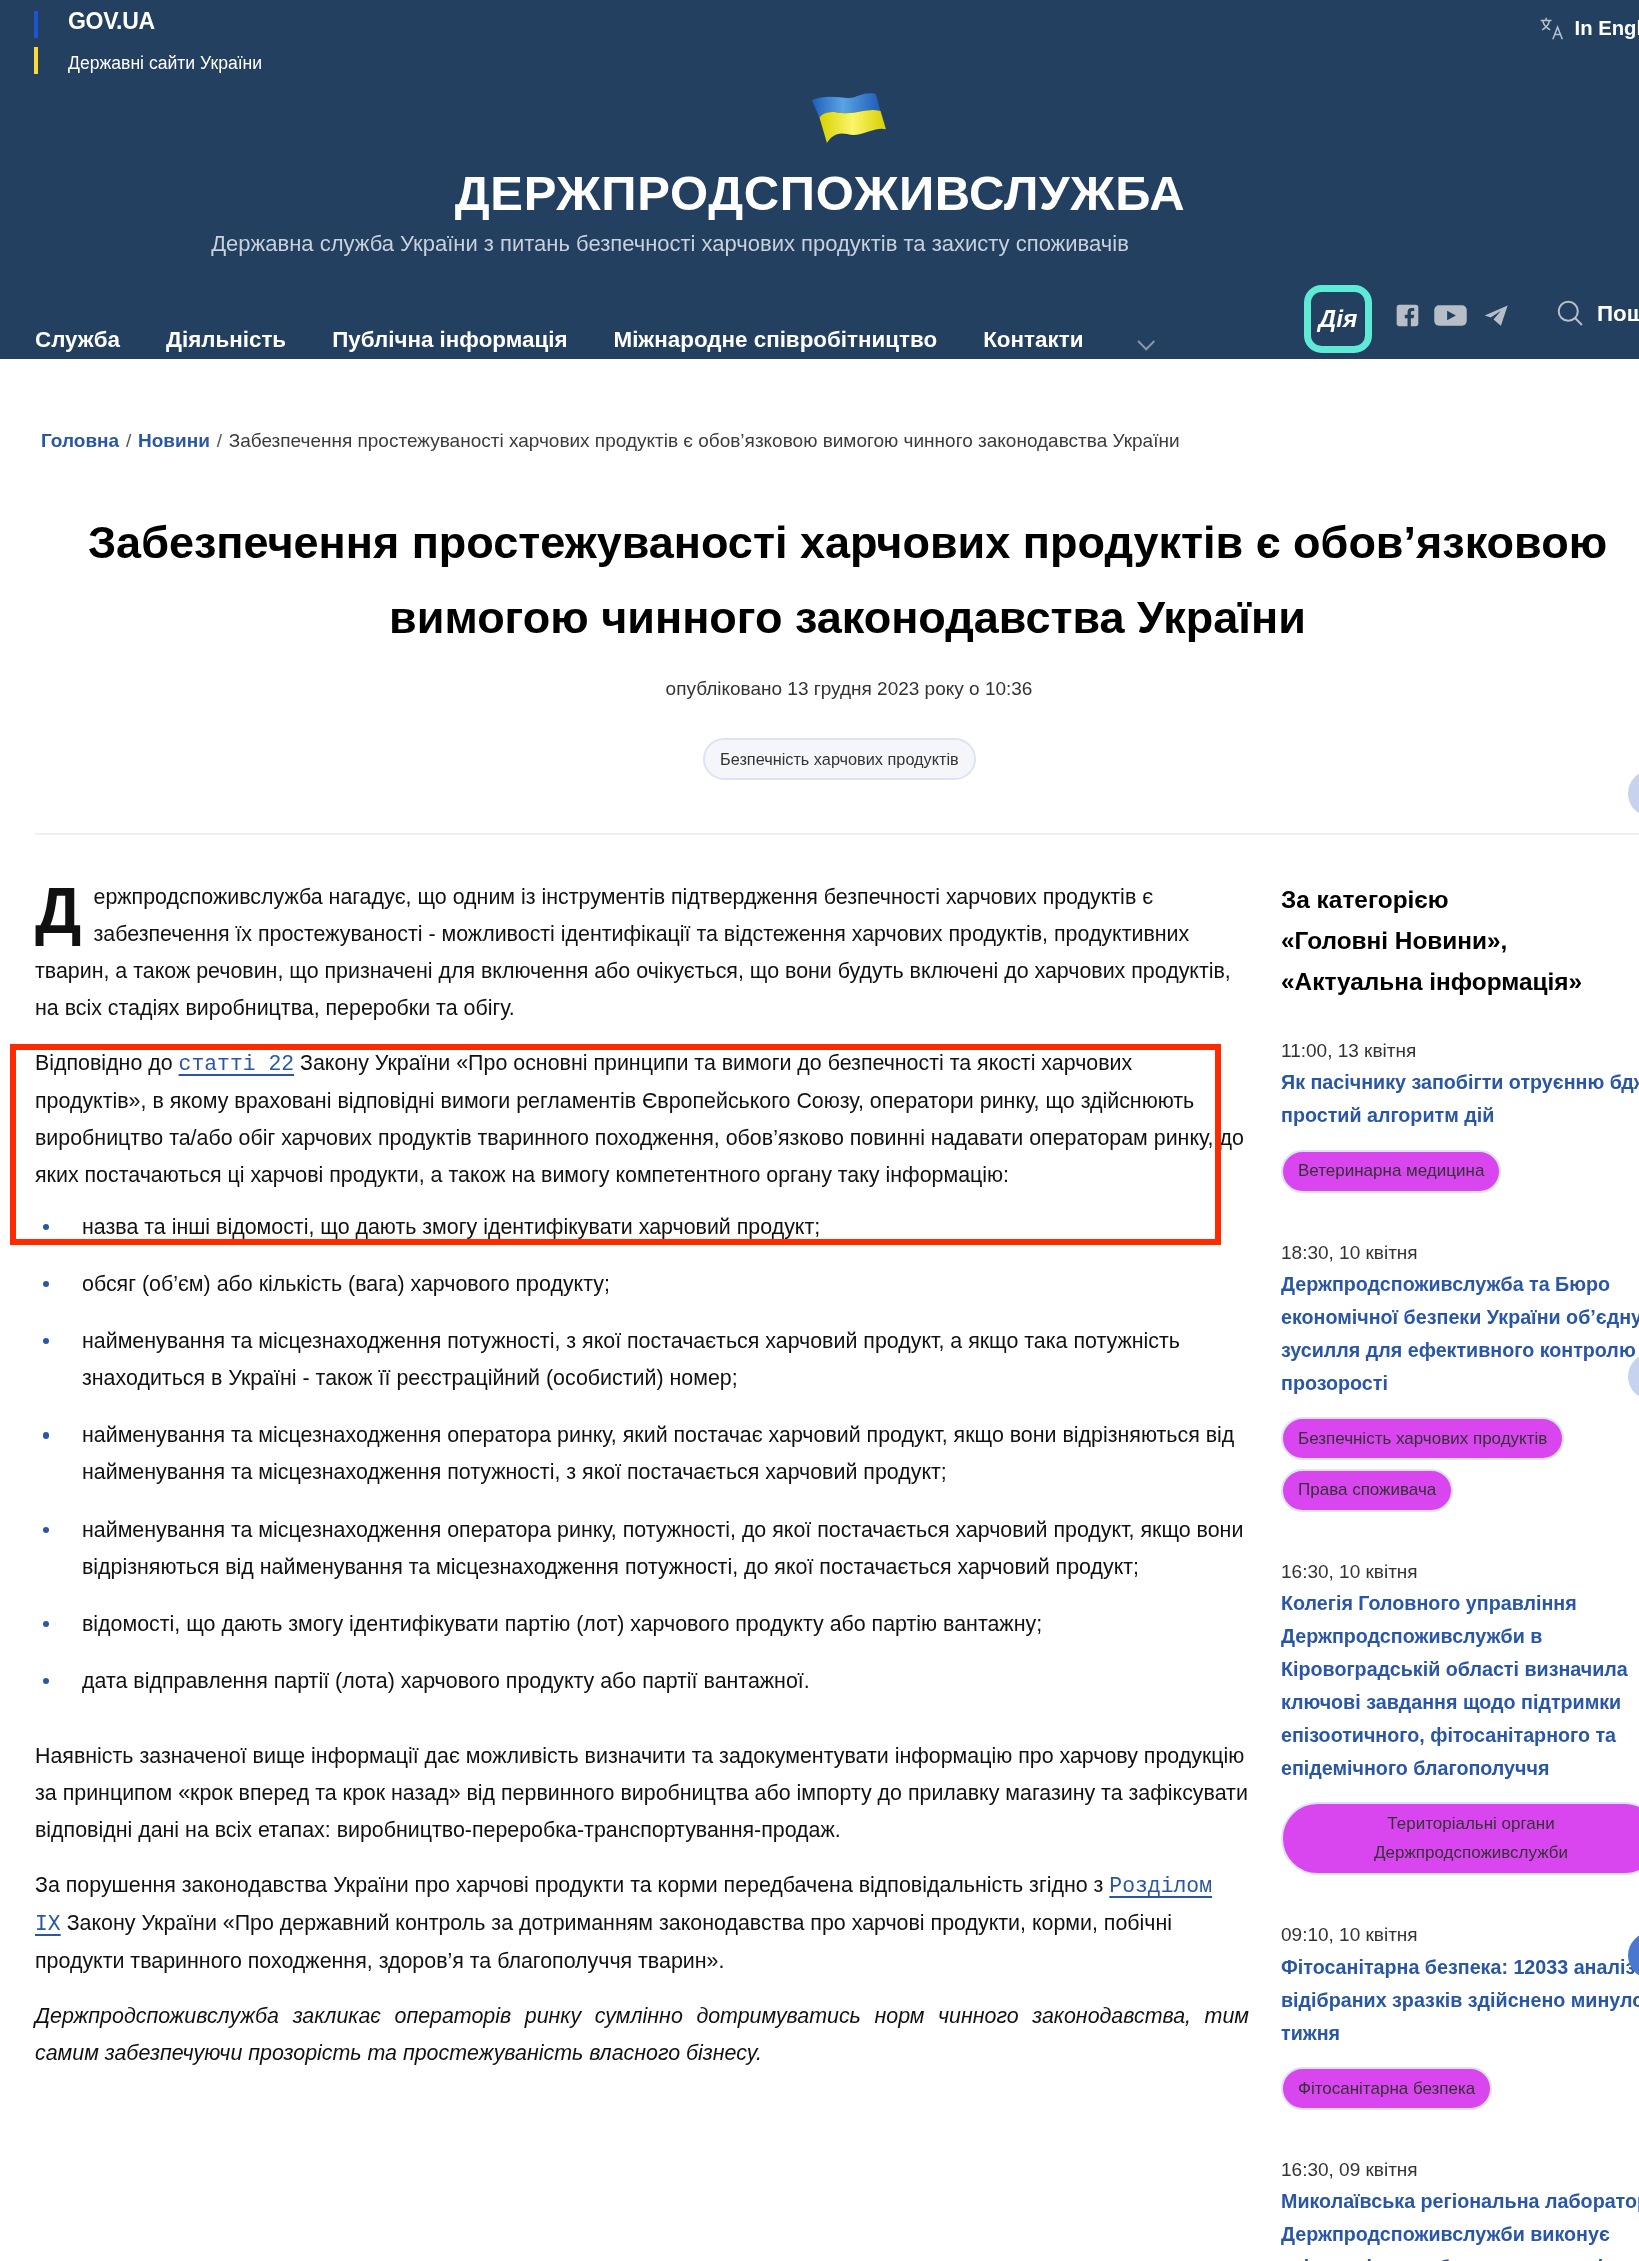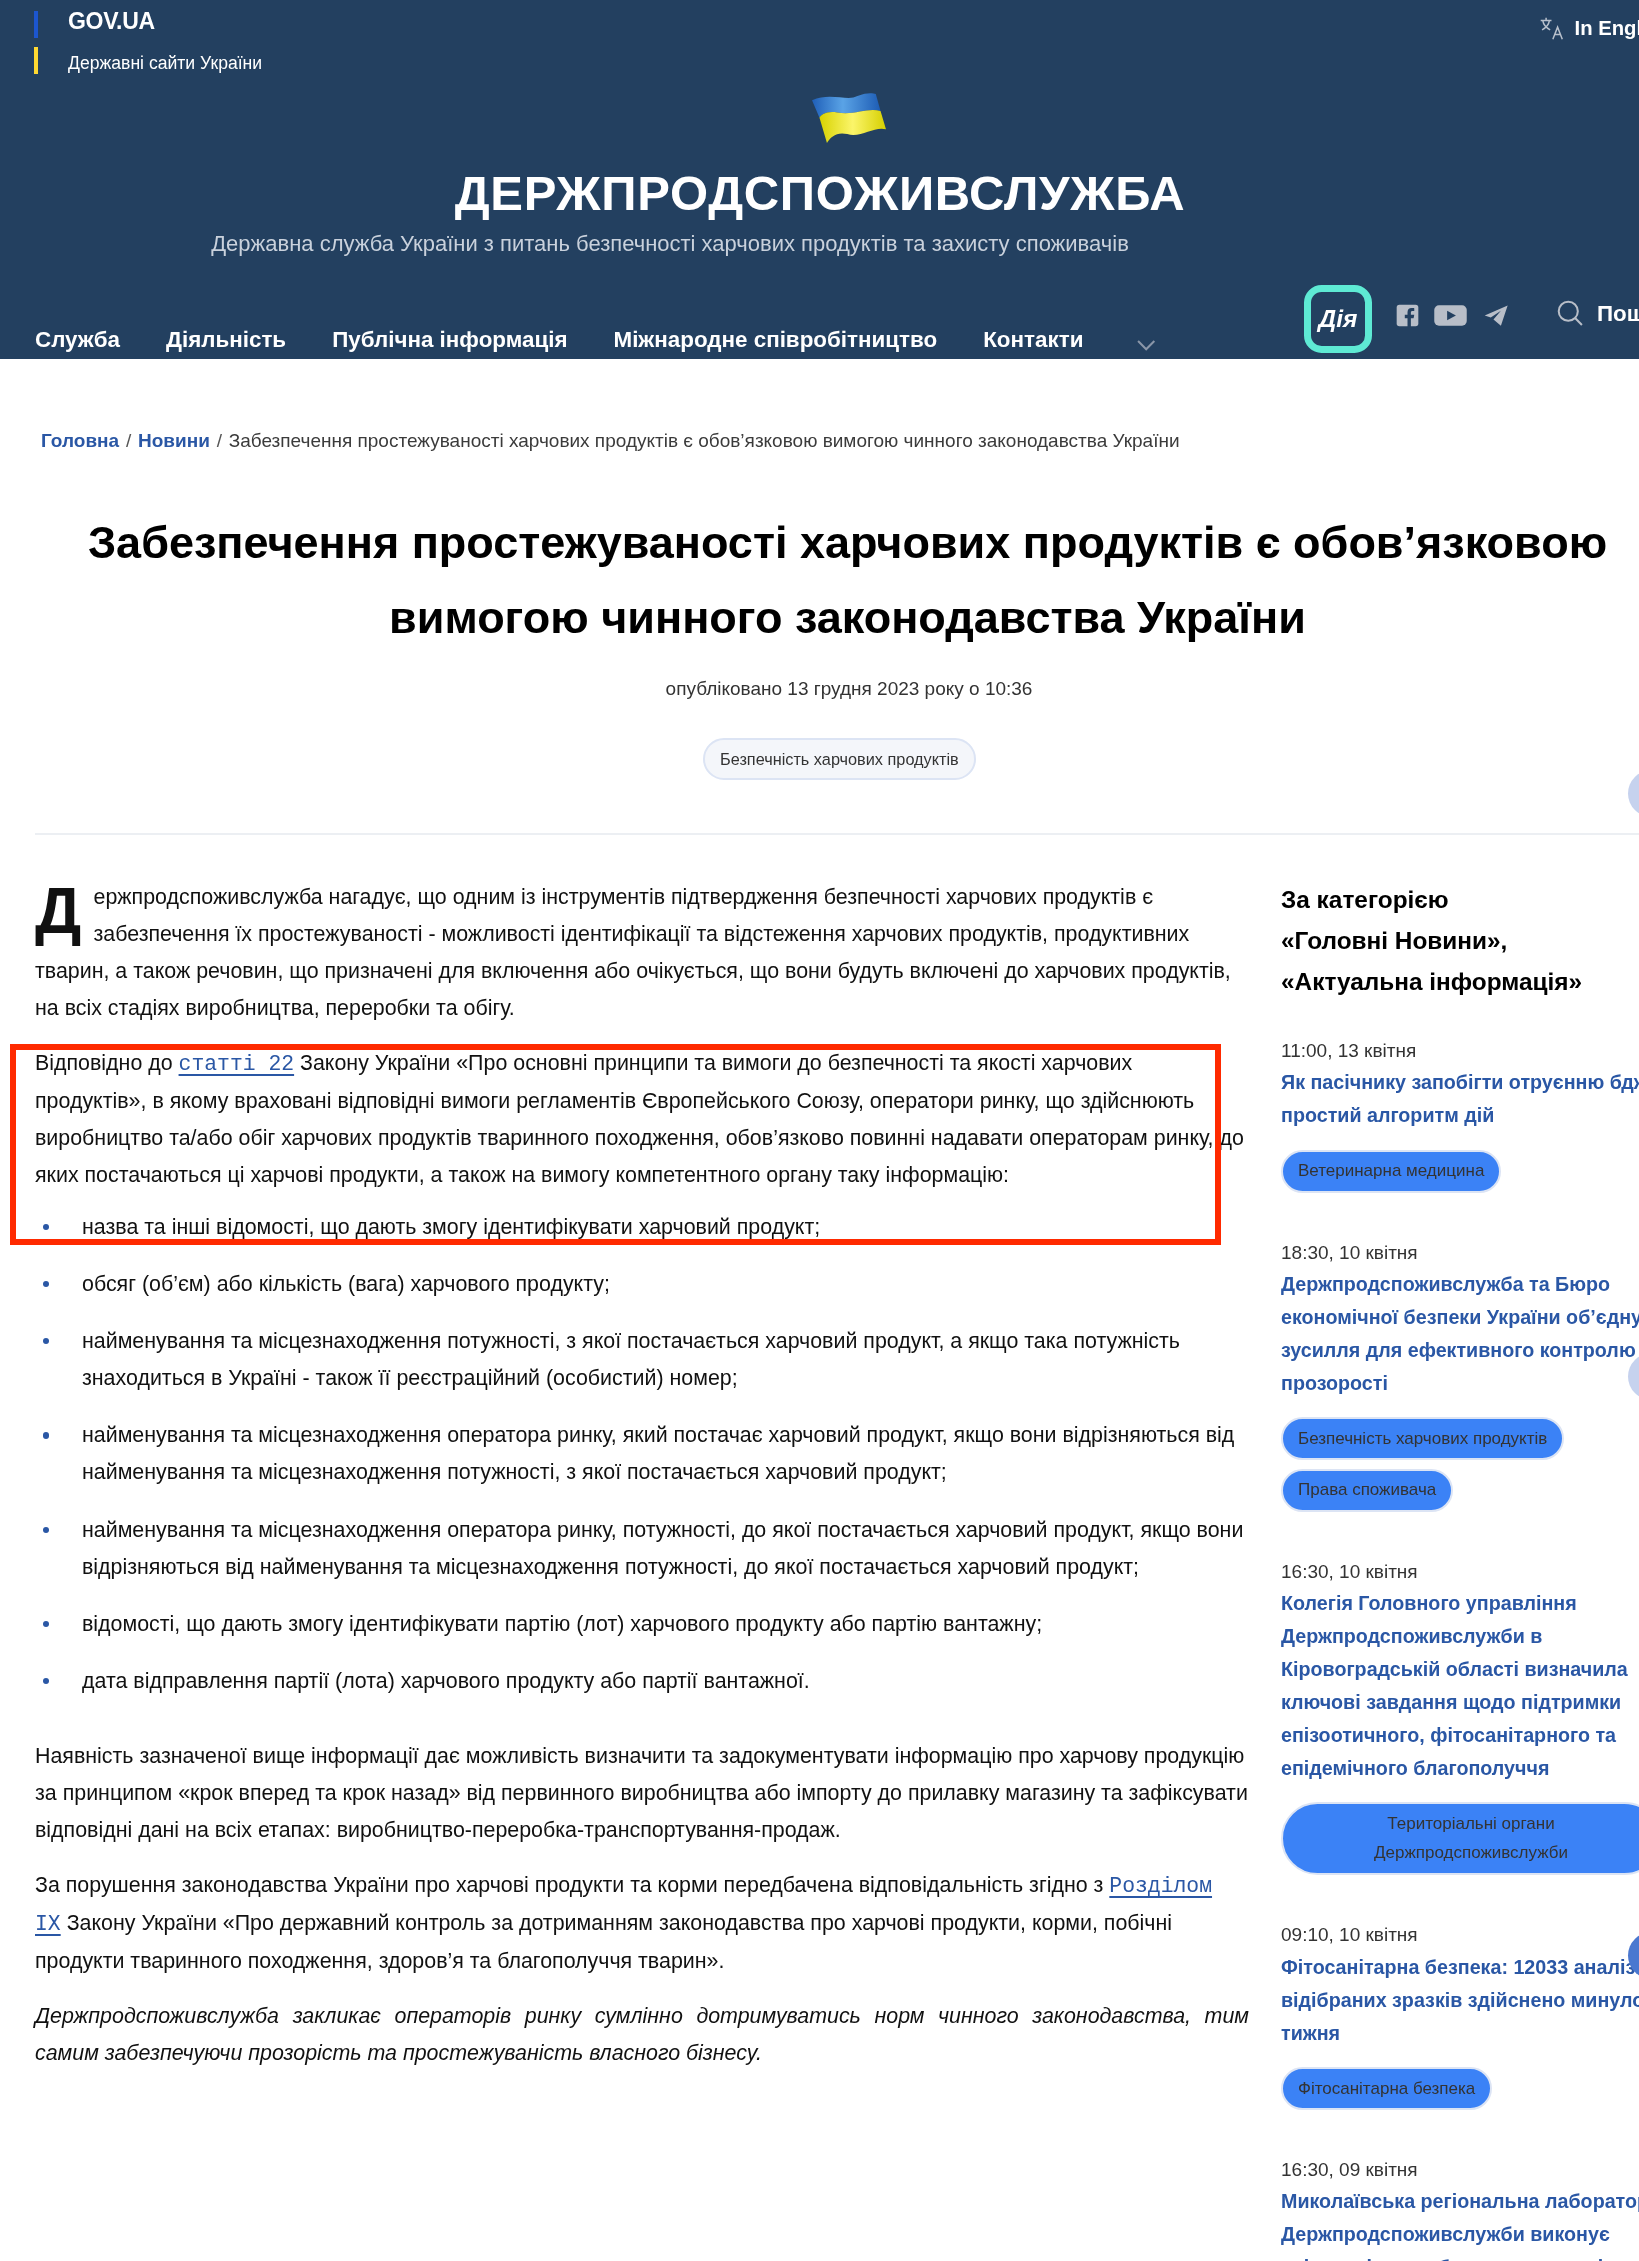--- a/index.html
+++ b/index.html
@@ -54,21 +54,21 @@
   .article .italic { font-style: italic; text-align: justify; }
 
   .highlight { position: absolute; left: 9.5px; top: 1044px; width: 1211px; height: 201px; border: 6.8px solid #ff2a00; pointer-events: none; }
 
   
   .sidebar { position: absolute; left: 1281px; top: 879px; width: 380px; }
   .sidebar h3 { font-size: 24.4px; font-weight: bold; line-height: 41px; color: #000; margin-bottom: 38px; }
   .news { margin-bottom: 41px; }
   .news .time { font-size: 19px; color: #333; margin-bottom: 4.1px; }
   .news .link { display: block; font-size: 19.7px; font-weight: bold; color: #2a57a5; line-height: 33px; white-space: nowrap; text-decoration: none; margin-bottom: 17.6px; }
-  .pill { display: inline-flex; align-items: center; height: 43px; padding: 0 15px; border: 2px solid #dce4f4; background: #3b82f6; border-radius: 22px; font-size: 17px; color: #333; margin-bottom: 8.1px; white-space: nowrap; }
+  .pill { display: inline-flex; align-items: center; height: 43px; padding: 0 15px; border: 2px solid #dce4f4; background: #d946ef; border-radius: 22px; font-size: 17px; color: #333; margin-bottom: 8.1px; white-space: nowrap; }
   .pill.big { height: 73px; width: 380px; border-radius: 37px; justify-content: center; text-align: center; white-space: normal; line-height: 28.5px; }
   .pills { display: flex; flex-direction: column; align-items: flex-start; }
 
   
   .bubble { position: absolute; width: 47px; height: 47px; border-radius: 50%; }
 </style>
 </head>
 <body>
 
 <header class="header">

